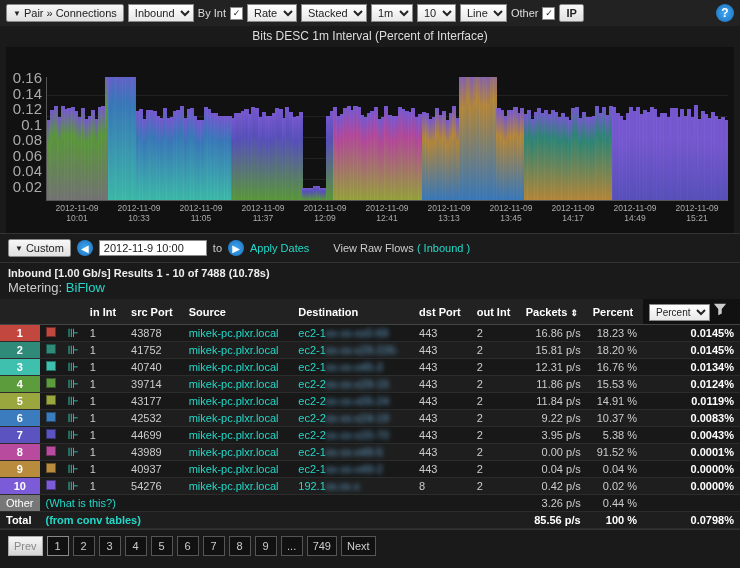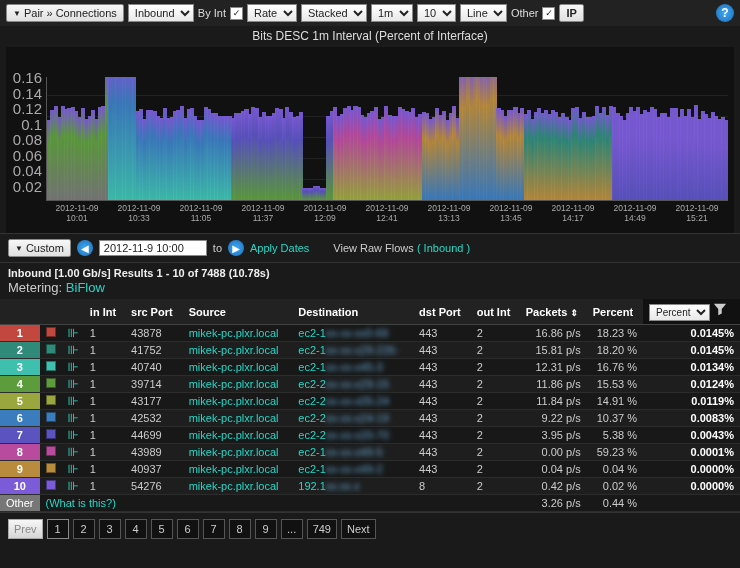--- a/index.html
+++ b/index.html
@@ -582,21 +582,21 @@
         <td class="rownum" style="background:#b94b9e">8</td>
         <td><span class="swatch" style="background:#b94b9e"></span></td>
         <td><span class="graph-icon">⊪</span></td>
         <td>1</td>
         <td>43989</td>
         <td><span class="src-link">mikek-pc.plxr.local</span></td>
         <td><span class="src-link">ec2-1</span><span class="blur">xx-xx-x49-5</span></td>
         <td>443</td>
         <td>2</td>
         <td class="num">0.00 p/s</td>
-        <td class="num">59.23 %</td>
+        <td class="num">91.52 %</td>
         <td class="pct-col">0.0001%</td>
       </tr>
       <tr>
         <td class="rownum" style="background:#b98b3c">9</td>
         <td><span class="swatch" style="background:#b98b3c"></span></td>
         <td><span class="graph-icon">⊪</span></td>
         <td>1</td>
         <td>40937</td>
         <td><span class="src-link">mikek-pc.plxr.local</span></td>
         <td><span class="src-link">ec2-1</span><span class="blur">xx-xx-x49-2</span></td>
@@ -619,20 +619,27 @@
         <td class="num">0.42 p/s</td>
         <td class="num">0.02 %</td>
         <td class="pct-col">0.0000%</td>
       </tr>
       <tr class="other-row">
         <td style="background:#777;color:#fff">Other</td>
         <td colspan="8">(What is this?)</td>
         <td class="num" style="color:#ccc">3.26 p/s</td>
         <td class="num" style="color:#ccc">0.44 %</td>
         <td class="pct-col"></td>
+      </tr>
+      <tr class="total-row">
+        <td>Total</td>
+        <td colspan="8" style="color:#23d8c8">(from conv tables)</td>
+        <td class="num">85.56 p/s</td>
+        <td class="num">100 %</td>
+        <td class="pct-col">0.0798%</td>
       </tr>
     </tbody>
 </table>
 
 <div class="pager">
   <span class="pagebtn prev">Prev</span>
   <span id="pager-pages" style="display: inline-flex; gap: 4px;">
       <span class="pagebtn active">1</span>
       <span class="pagebtn">2</span>
       <span class="pagebtn">3</span>

